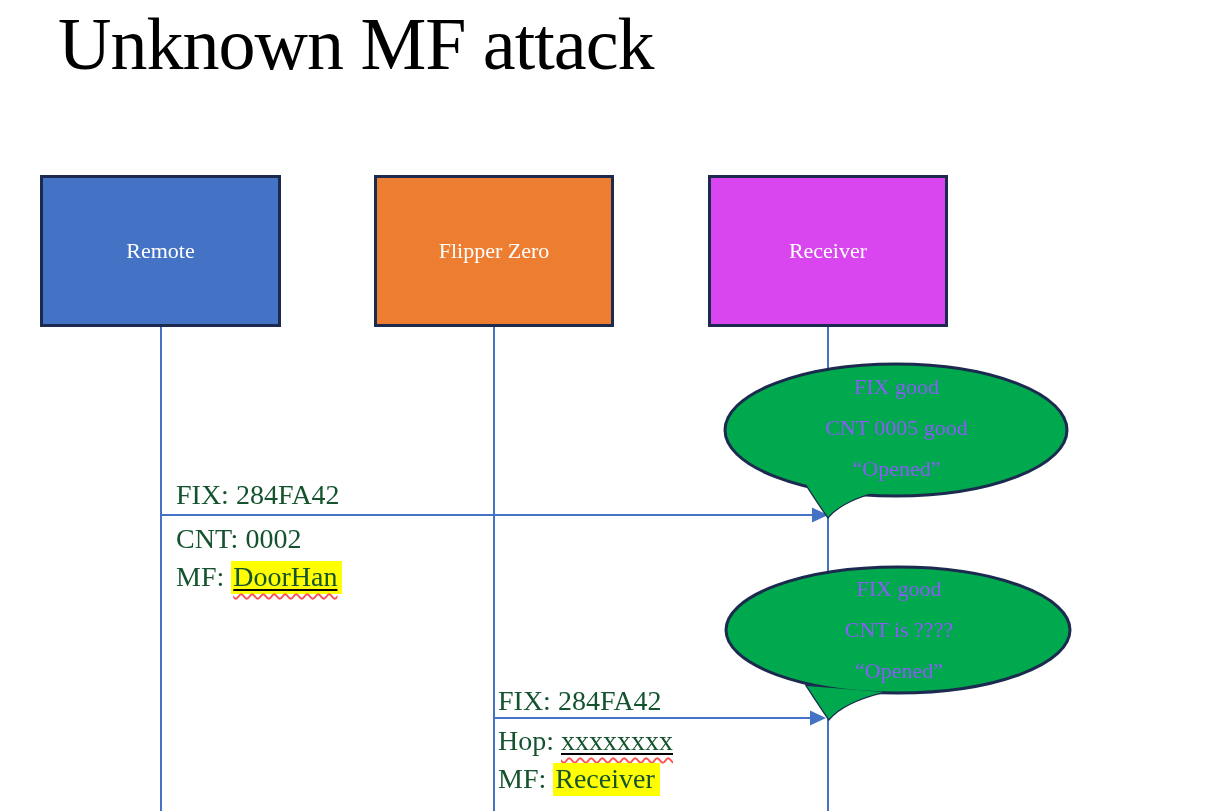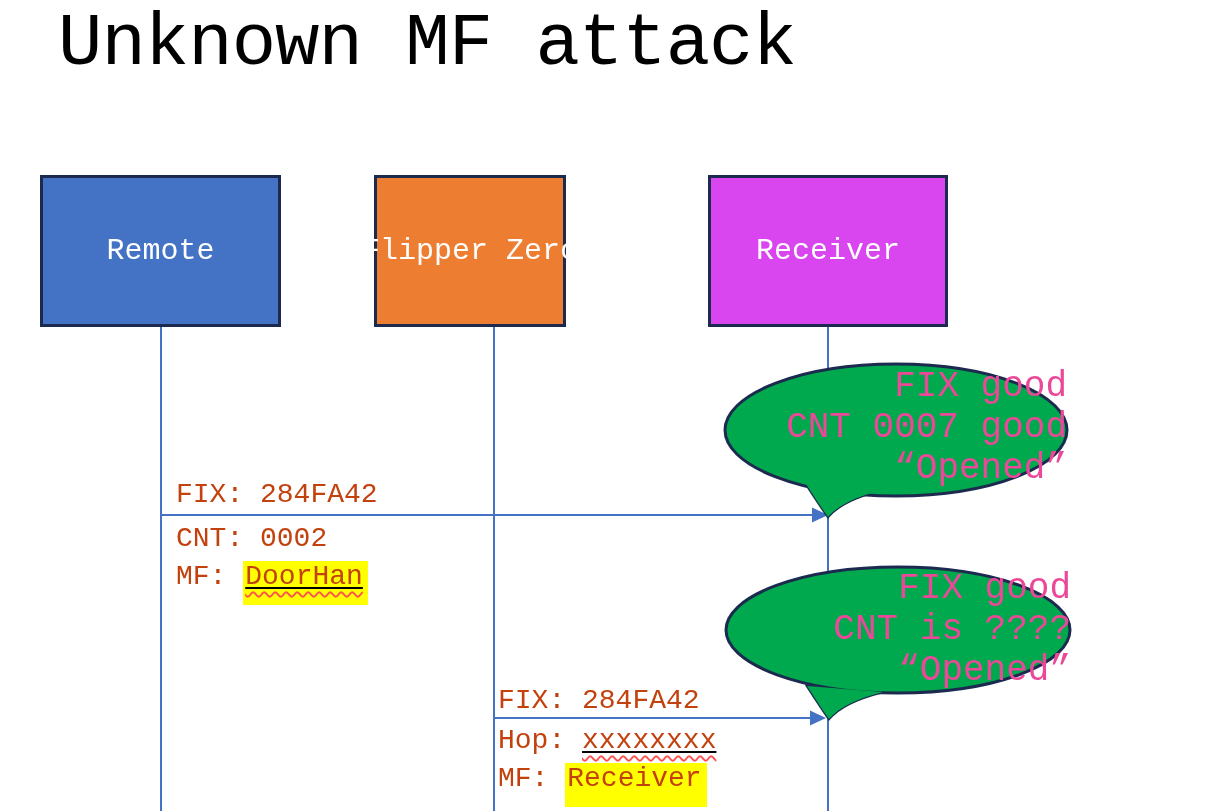--- a/index.html
+++ b/index.html
@@ -2,21 +2,21 @@
 <html><head>
 <meta charset="utf-8">
 <style>
   html, body { margin: 0; padding: 0; background: #fff; }
   .slide {
     position: relative;
     width: 1216px;
     height: 811px;
     background: #ffffff;
     overflow: hidden;
-    font-family: Liberation Mono, monospace;
+    font-family: Liberation Serif, serif;
   }
   .slide-title {
     position: absolute;
     left: 58px;
     top: 2px;
     margin: 0;
     font-size: 74px;
     font-weight: 300;
     letter-spacing: -1px;
     color: #000000;
@@ -32,62 +32,62 @@
     top: 175px;
     height: 152px;
     box-sizing: border-box;
     border: 3px solid #1B2A4E;
     display: flex;
     align-items: center;
     justify-content: center;
   }
   .actor-box .actor-label {
     color: #ffffff;
-    font-size: 30px;
+    font-size: 22px;
     white-space: nowrap;
   }
   .actor-remote   { left: 40px;  width: 241px; background: #4472C4; }
-  .actor-flipper  { left: 374px; width: 192px; background: #ED7D31; }
+  .actor-flipper  { left: 374px; width: 240px; background: #ED7D31; }
   .actor-receiver { left: 708px; width: 240px; background: #d946ef; }
 
   .msg-text {
     position: absolute;
-    color: #c2410c;
+    color: #14532d;
     font-size: 28px;
     line-height: 38px;
     white-space: nowrap;
   }
   .msg1-top { left: 176px; top: 476px; }
   .msg1-bottom { left: 176px; top: 520px; }
   .msg2-top { left: 498px; top: 682px; }
   .msg2-bottom { left: 498px; top: 722px; }
 
   .hl {
     background: #FFFF00;
-    padding: 0 5px 13px 2px;
+    padding: 0 5px 2px 2px;
   }
   .u-solid {
     text-decoration: underline;
     text-decoration-color: #000000;
     text-decoration-thickness: 2px;
     text-underline-offset: 3px;
   }
   .u-wavy {
     text-decoration: underline;
     text-decoration-style: wavy;
     text-decoration-color: #FF5050;
     text-decoration-thickness: 1.5px;
     text-underline-offset: 7px;
   }
   .bubble-text {
     position: absolute;
-    color: #ec4899;
-    font-size: 36px;
+    color: #8b5cf6;
+    font-size: 22px;
     line-height: 41px;
-    text-align: right;
+    text-align: center;
     white-space: nowrap;
   }
   .bubble1-text { left: 726px; top: 366px; width: 341px; }
   .bubble2-text { left: 727px; top: 568px; width: 344px; }
 </style>
 </head>
 <body>
 
 <div class="slide">
 
@@ -147,21 +147,21 @@
     <div>
       <span>Hop: </span><span class="u-solid"><span class="u-wavy">xxxxxxxx</span></span>
     </div>
     <div>
       <span>MF: </span><span class="hl">Receiver</span>
     </div>
   </div>
 
   <div class="bubble-text bubble1-text">
     <div>FIX good</div>
-    <div>CNT 0007 good</div>
+    <div>CNT 0005 good</div>
     <div>“Opened”</div>
   </div>
   <div class="bubble-text bubble2-text">
     <div>FIX good</div>
     <div>CNT is ????</div>
     <div>“Opened”</div>
   </div>
 
 </div>
 

